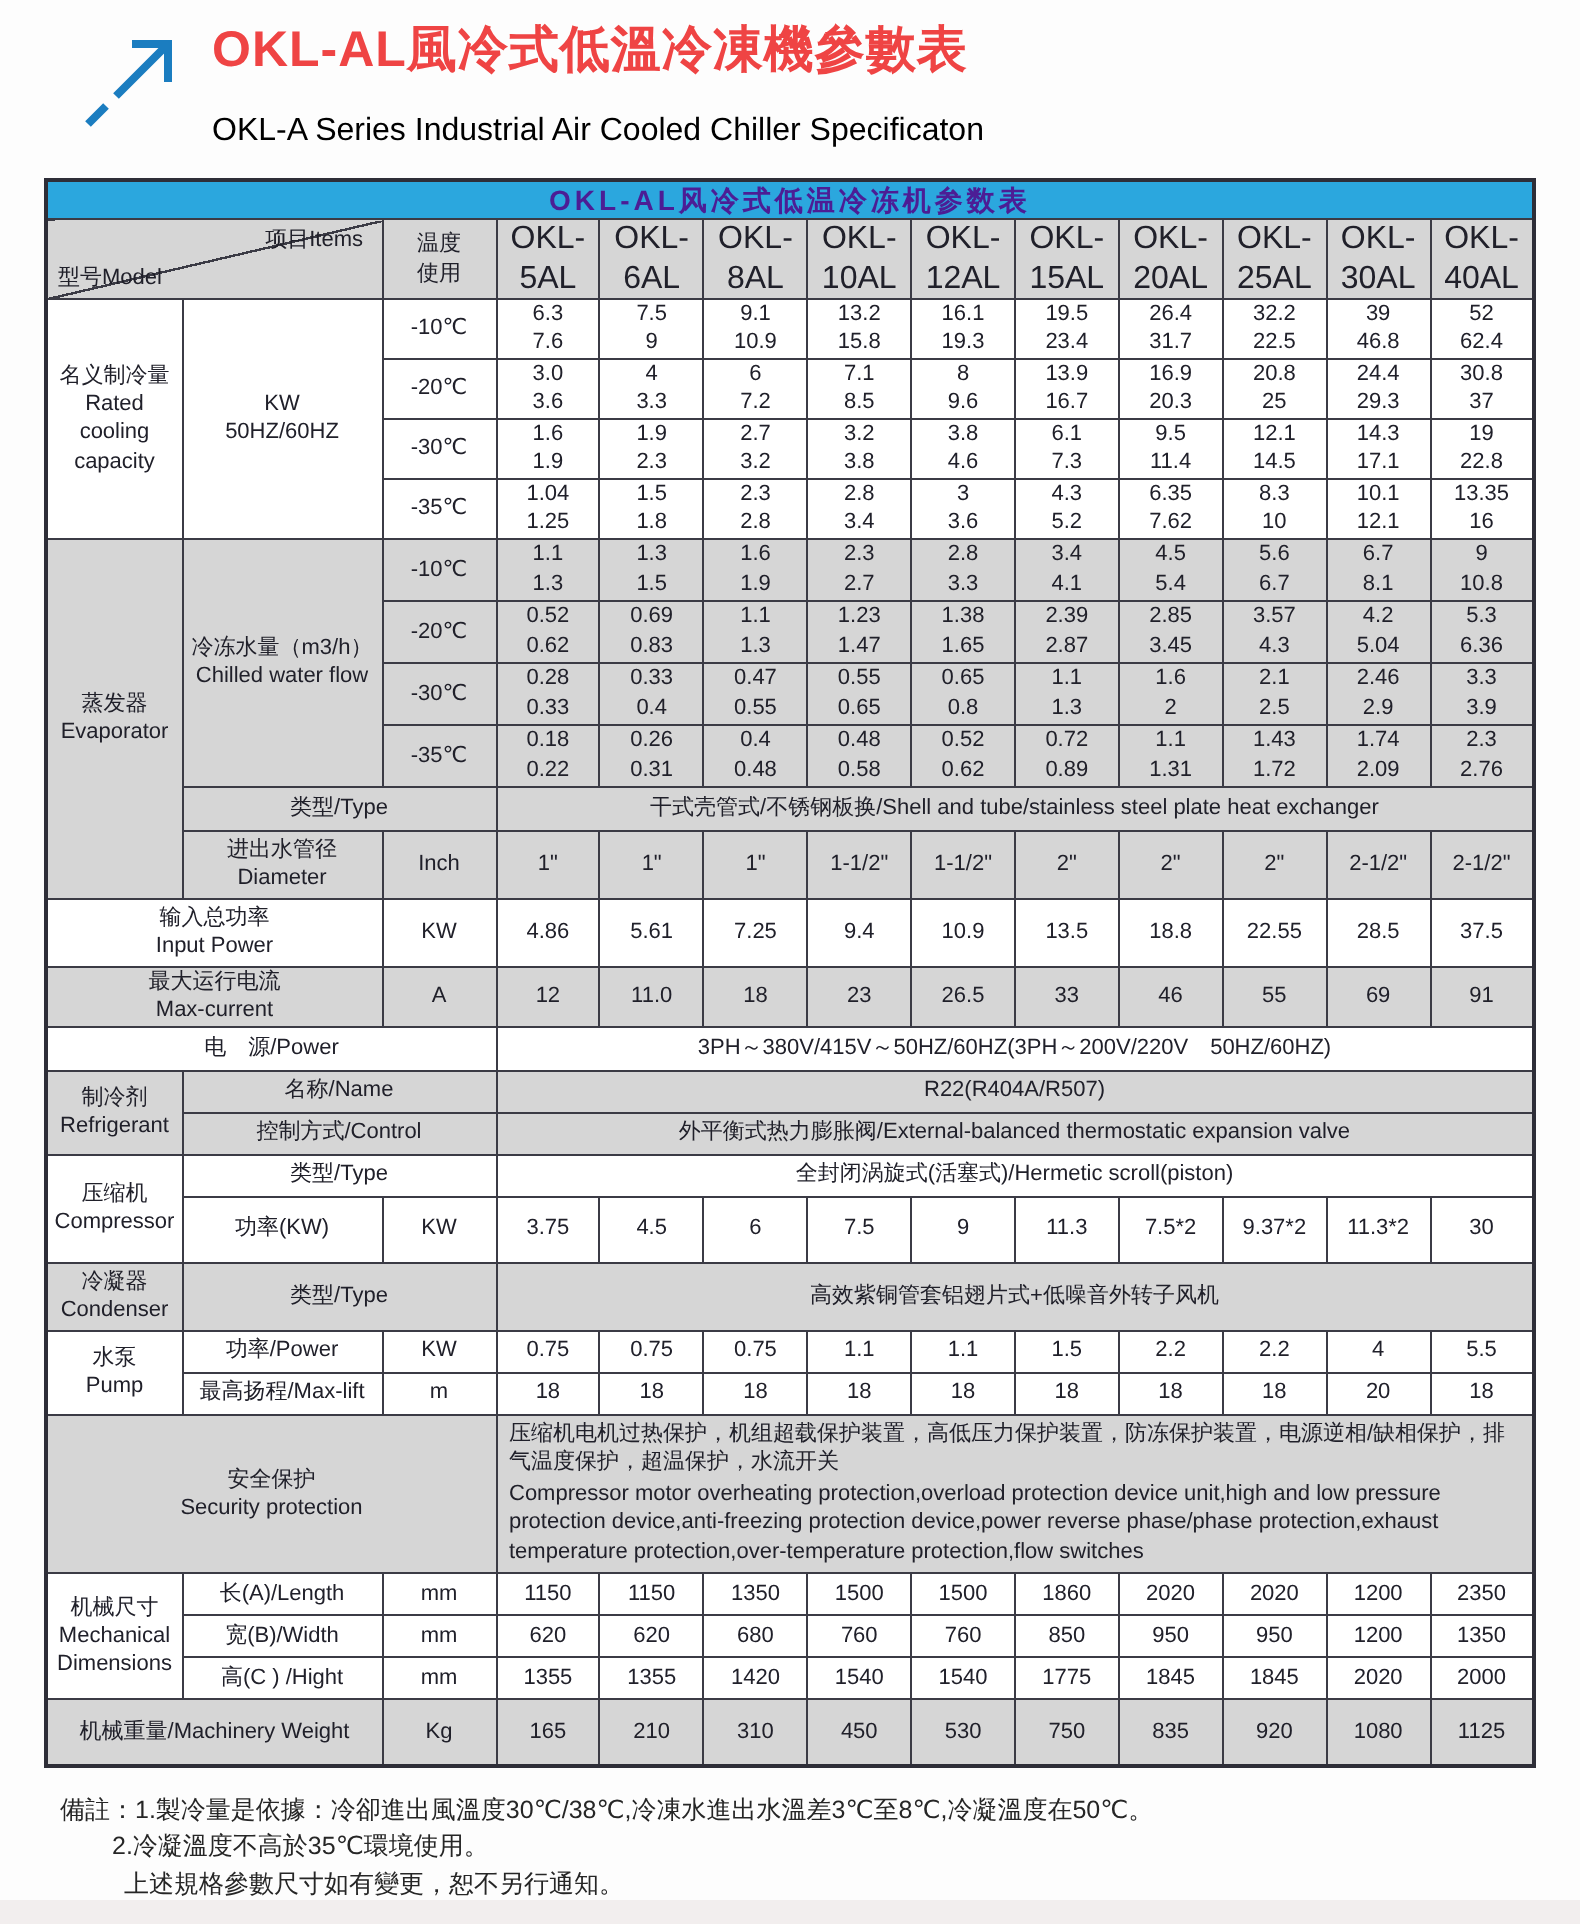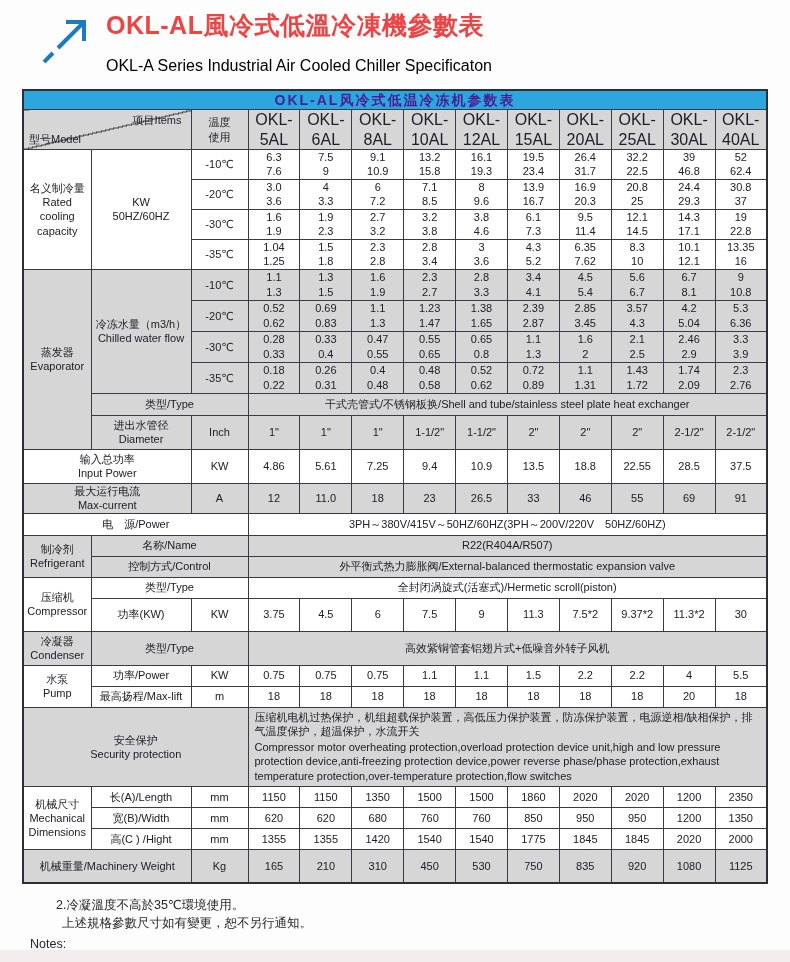--- a/index.html
+++ b/index.html
@@ -652,19 +652,20 @@
         <td class="g">750</td>
         <td class="g">835</td>
         <td class="g">920</td>
         <td class="g">1080</td>
         <td class="g">1125</td>
       </tr>
     </tbody>
 </table>
 
 <div class="notes">
+  <div>備註：1.製冷量是依據：冷卻進出風溫度30℃/38℃,冷凍水進出水溫差3℃至8℃,冷凝溫度在50℃。</div>
   <div class="ind1">2.冷凝溫度不高於35℃環境使用。</div>
   <div class="ind2">上述規格參數尺寸如有變更，恕不另行通知。</div>
   <div class="en">Notes:</div>
   <div>1. Rated cooling capacity is based on: the cooling air inlet and outlet temperature 30 ℃ to 38 ℃, chilled water inlet and outlet temperature difference 3 ℃ to 8 ℃; cooling temperature 50 ℃.</div>
 </div>
 
 <div class="bottom-strip"></div>
 
 </body></html>

